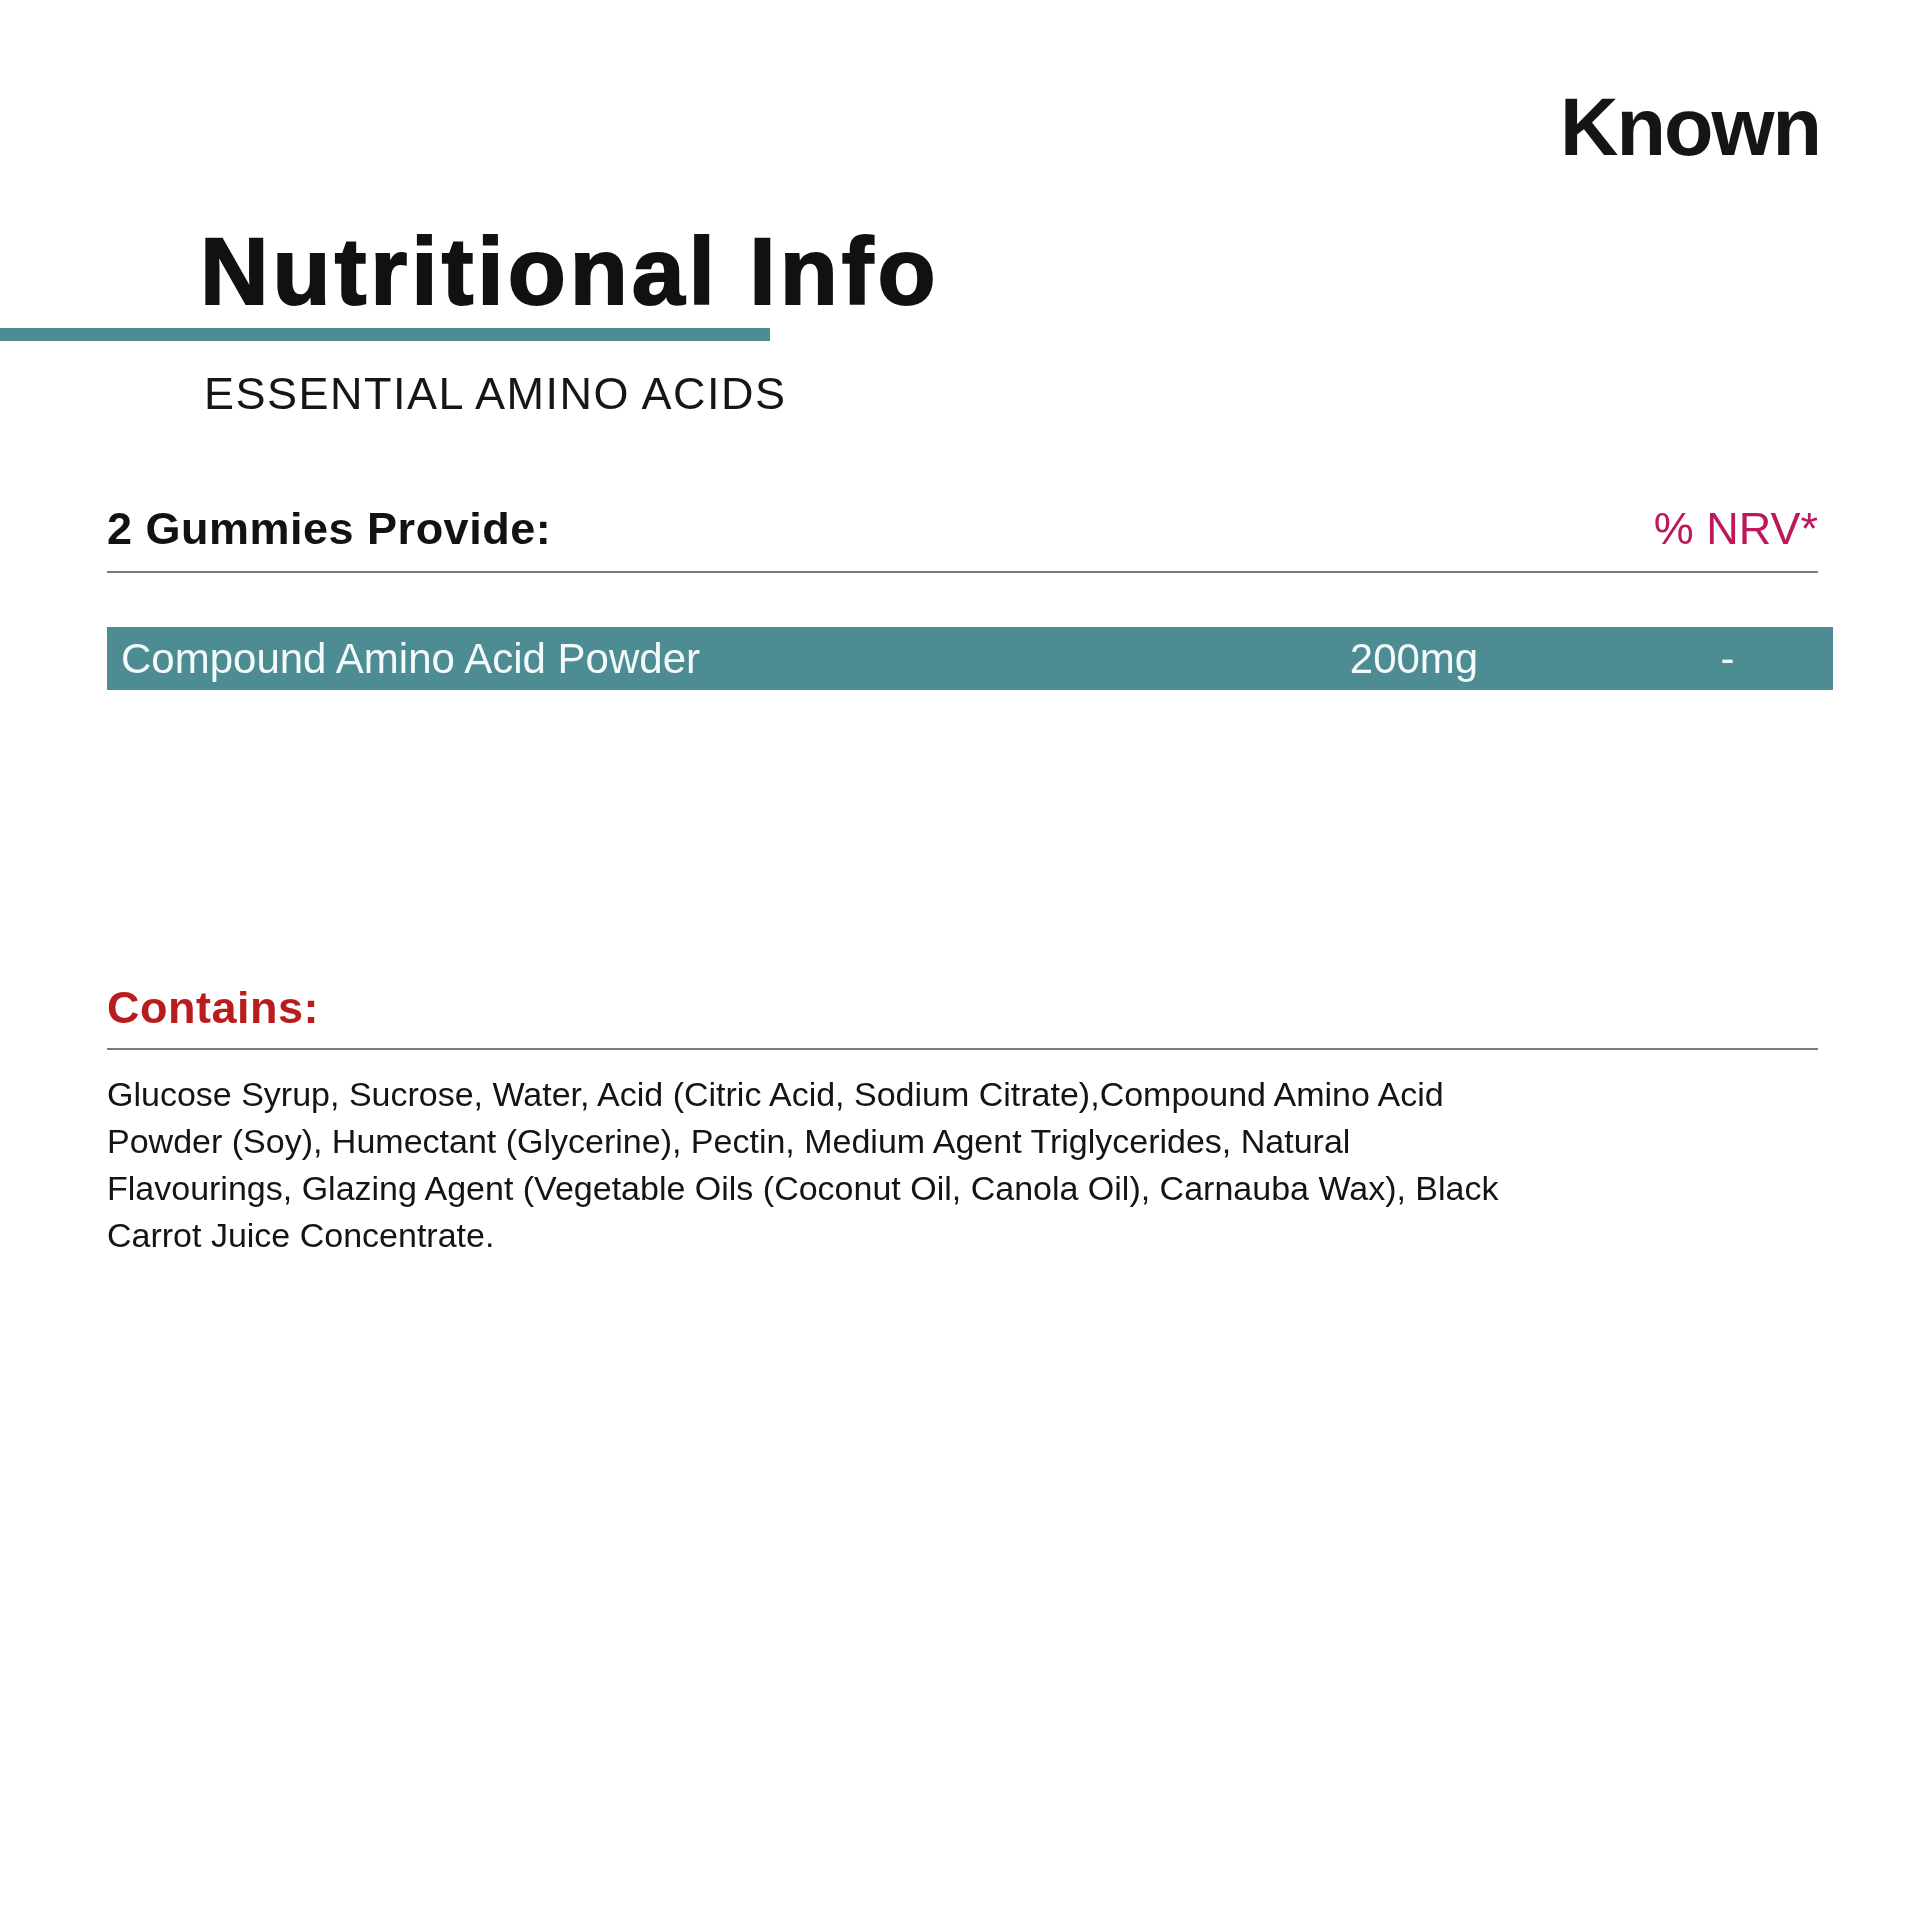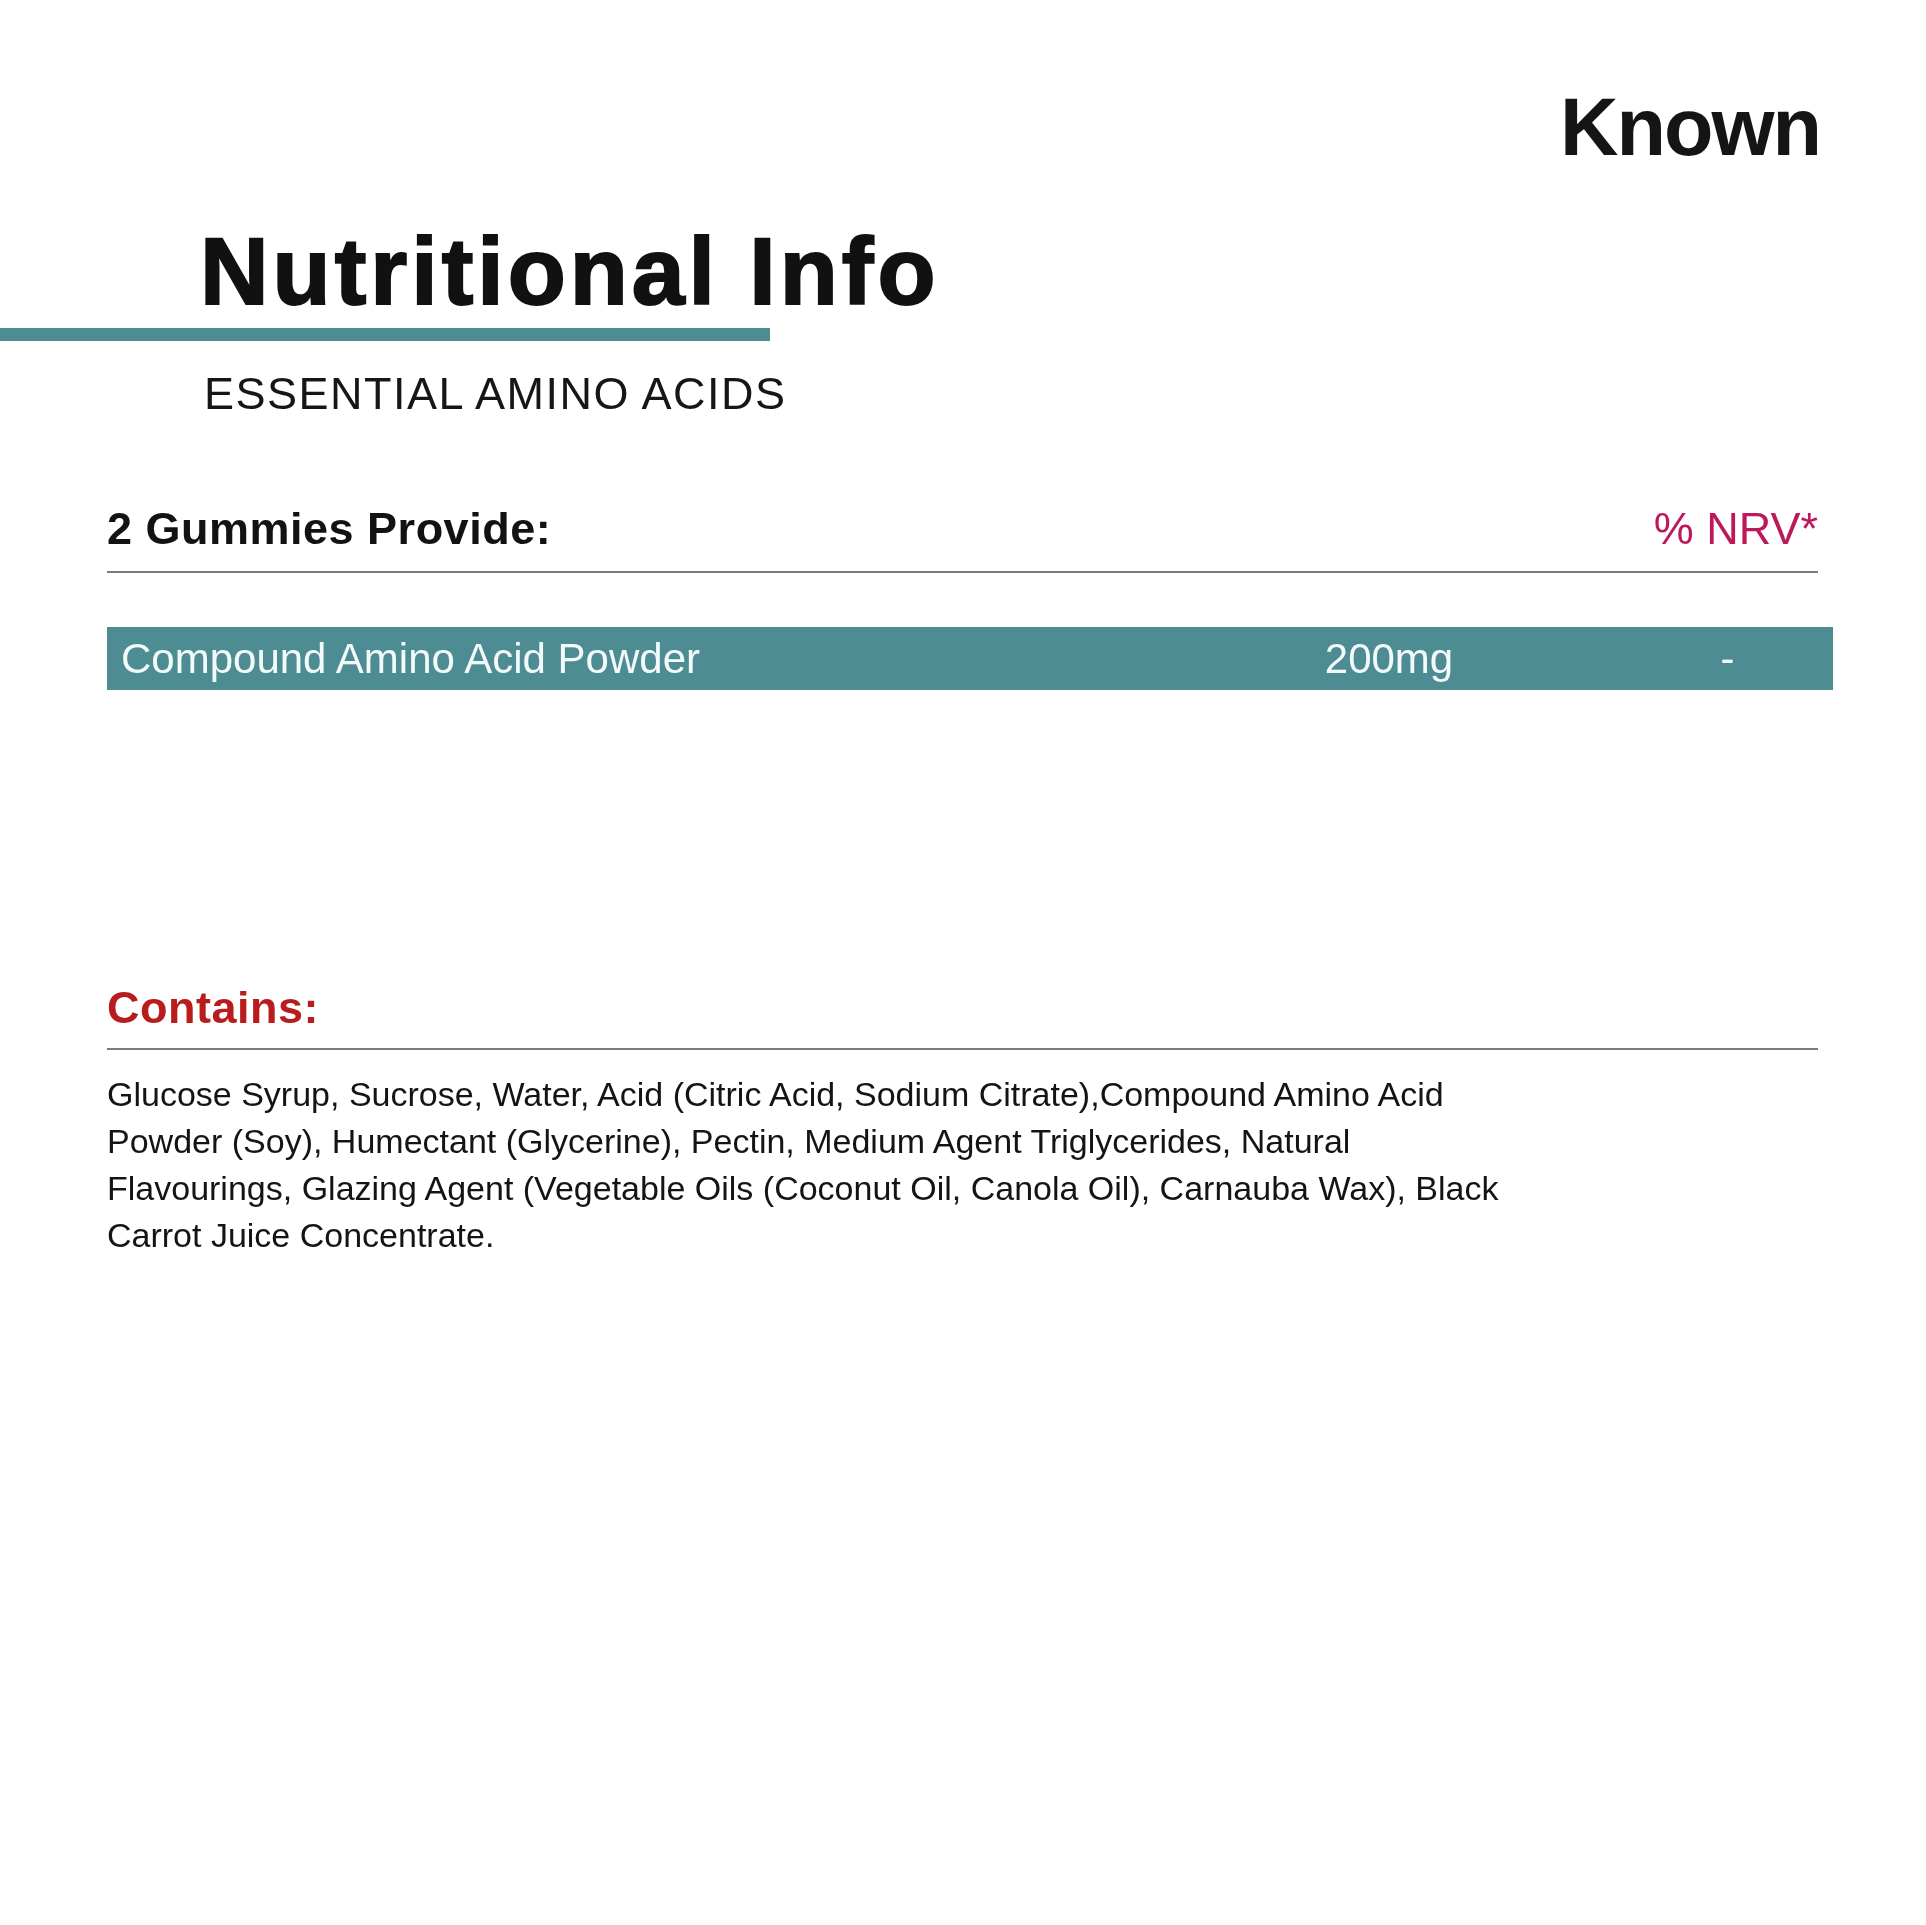--- a/index.html
+++ b/index.html
@@ -101,21 +101,21 @@
     left: 14px;
     top: 50%;
     transform: translateY(-50%);
     font-size: 42px;
     font-weight: 400;
     color: #f2fafa;
     white-space: nowrap;
   }
   .nutrient-amount {
     position: absolute;
-    left: 1183px;
+    left: 1208px;
     width: 198px;
     top: 50%;
     transform: translateY(-50%);
     text-align: center;
     font-size: 42px;
     color: #f2fafa;
   }
   .nutrient-nrv {
     position: absolute;
     left: 1571px;

